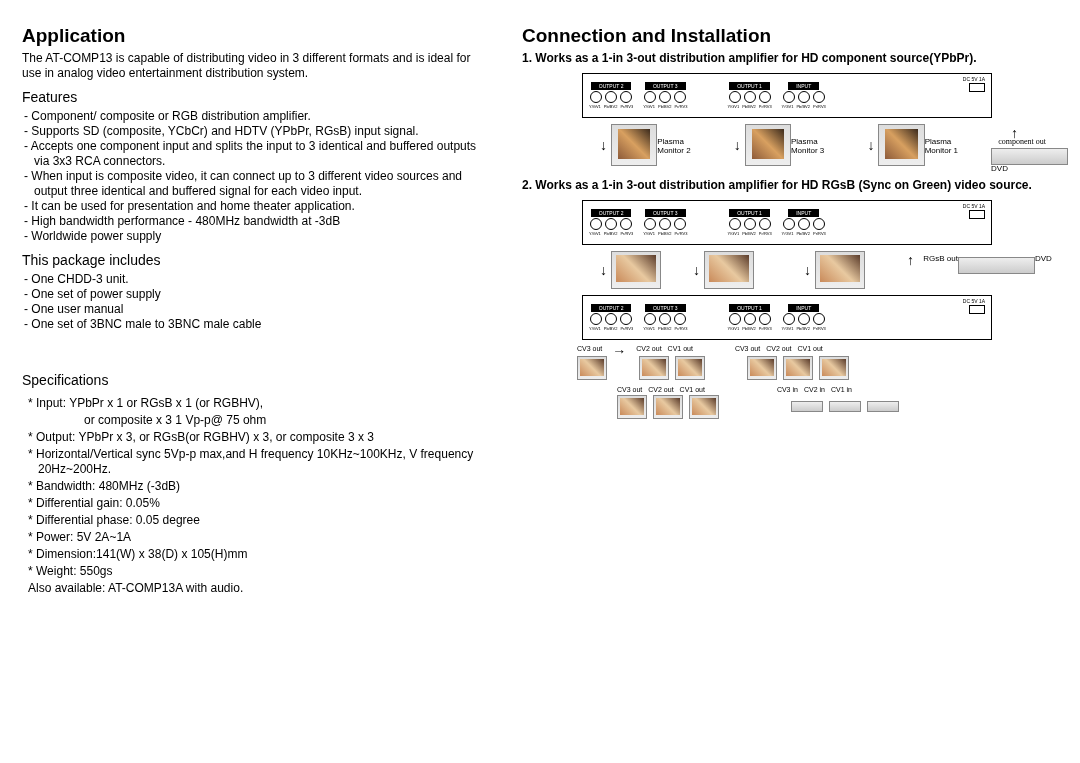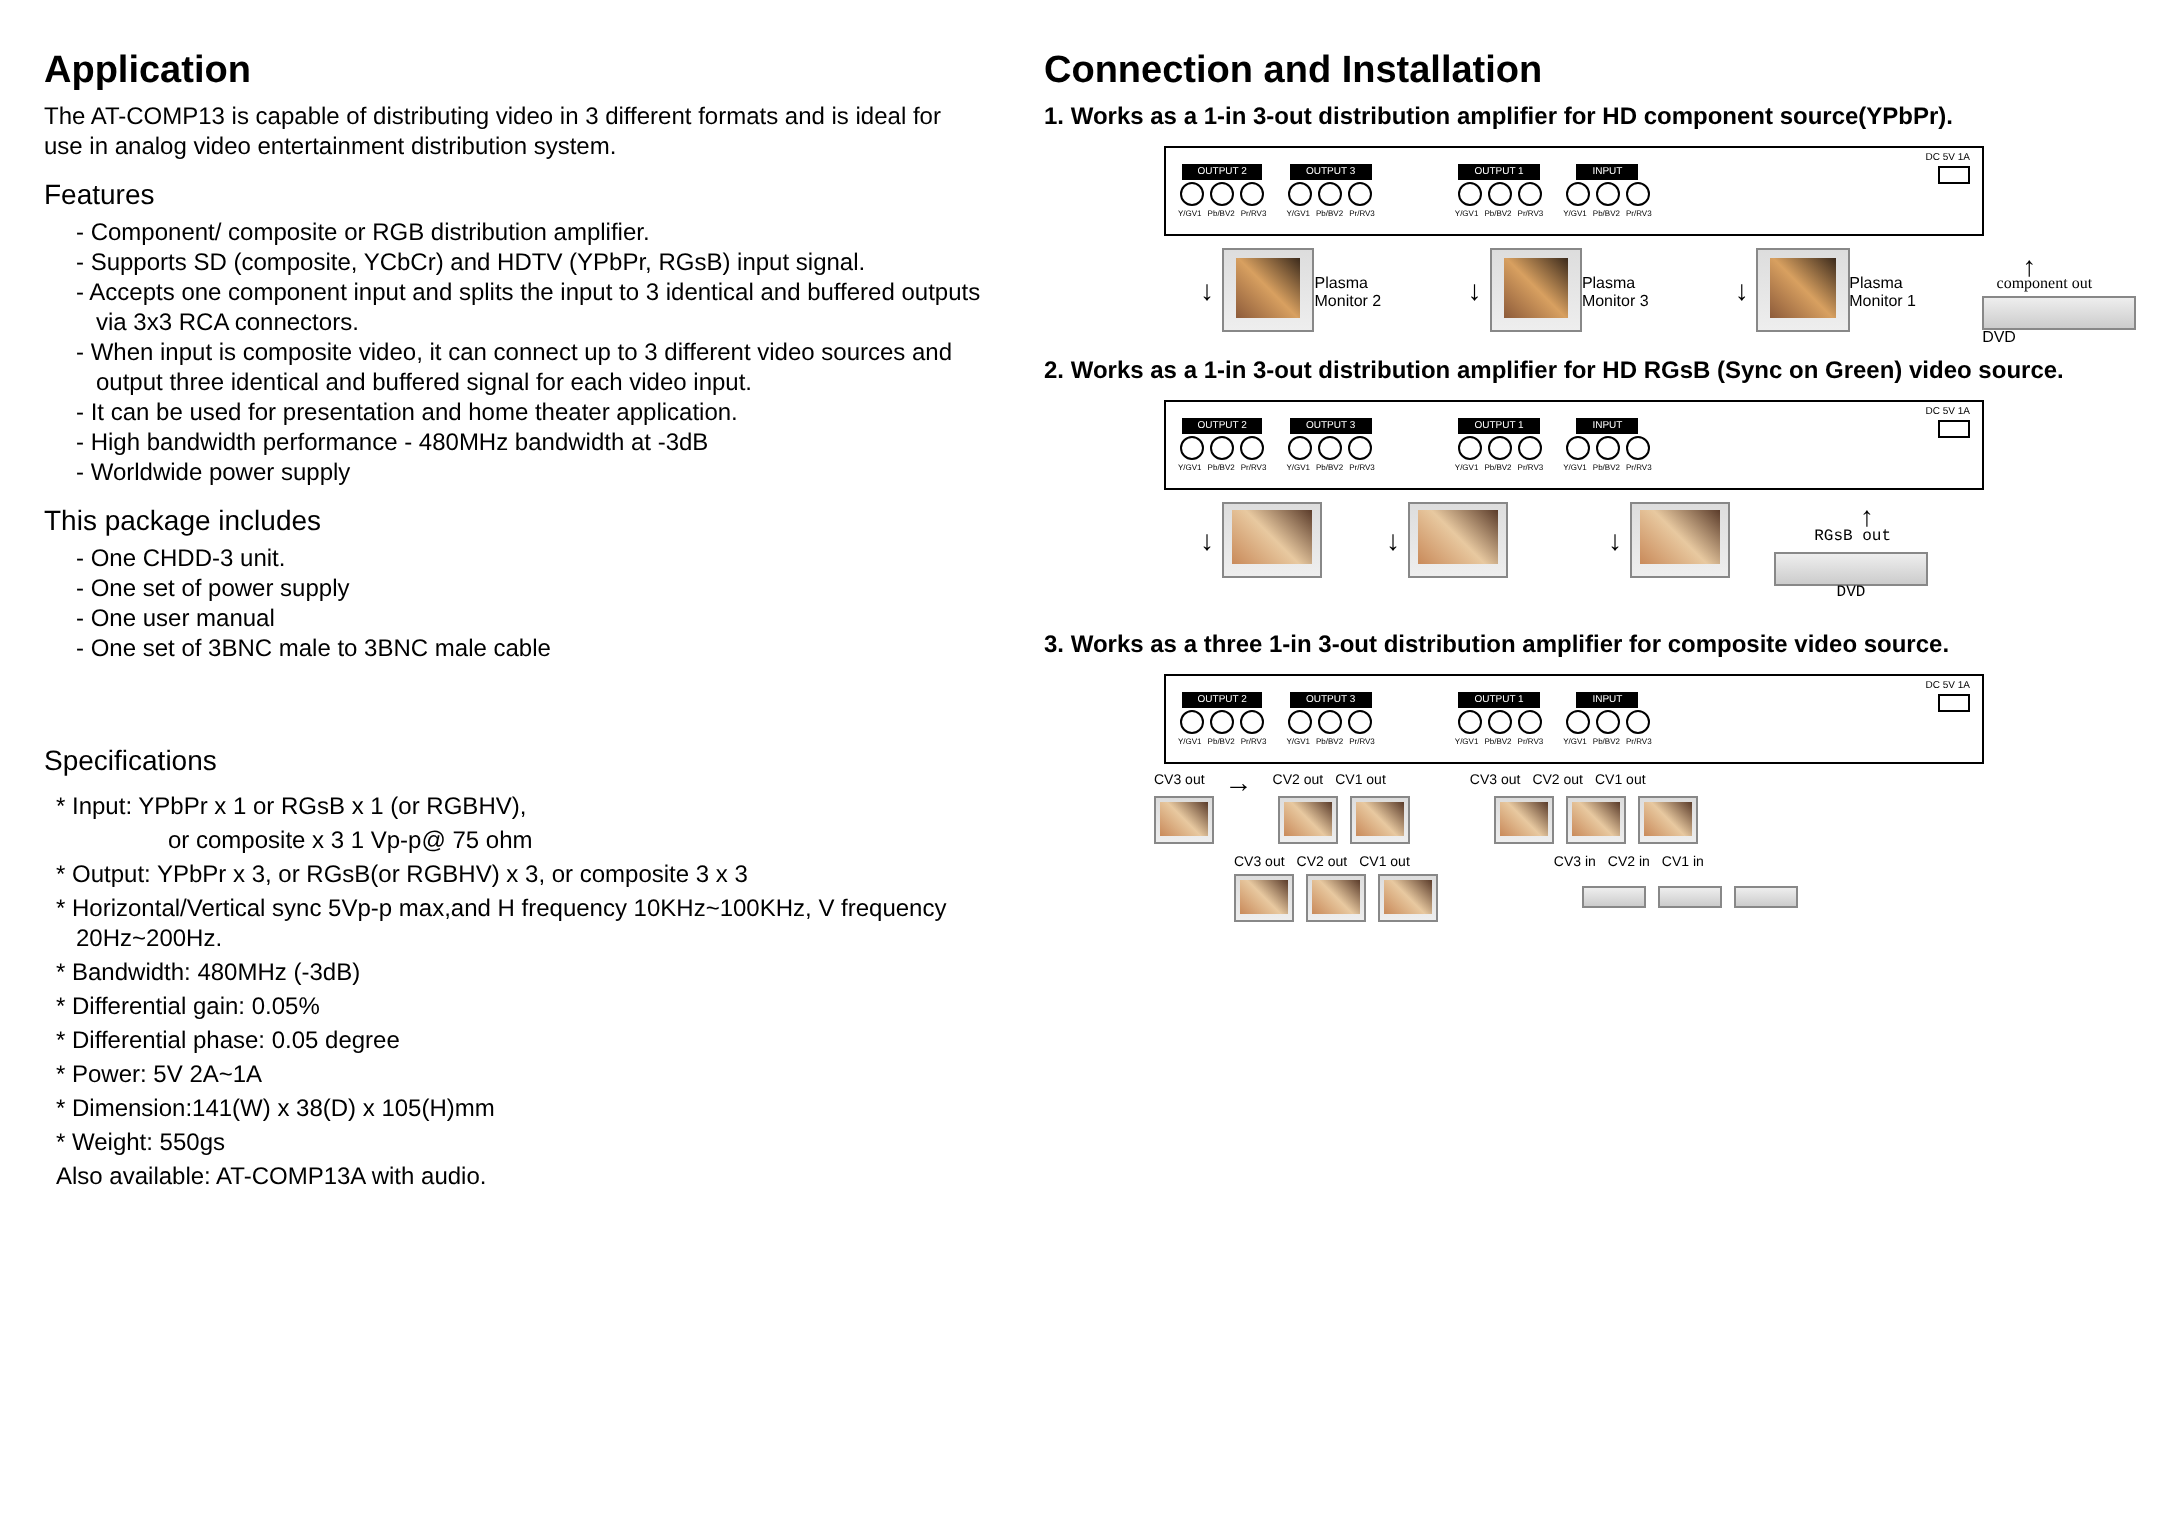--- a/index.html
+++ b/index.html
@@ -31,21 +31,21 @@
   h3 {
     font-size: 14px;
     margin: 8px 0 4px 0;
     font-weight: normal;
   }
   p {
     margin: 2px 0 2px 0;
     line-height: 1.25;
   }
   .list {
-    margin-left: 16px;
+    margin-left: 2px;
   }
   .list > div {
     padding-left: 10px;
     text-indent: -10px;
     line-height: 1.25;
   }
   .sub-indent {
     padding-left: 16px;
     line-height:1.25;
   }
@@ -373,31 +373,30 @@
           <div class="screen"></div>
         </div>
       </div>
     <div style="width:18px"></div>
     <div class="mon-box">
         <span class="arrow down"></span>
         <div class="crt">
           <div class="screen"></div>
         </div>
       </div>
-    <div style="margin-left:8px; margin-top:6px; display:flex; flex-direction:column; align-items:center;font-family:Liberation Mono, monospace;">
+    <div style="margin-left:8px; margin-top:6px; display:flex; align-items:flex-start;">
       <span class="arrow up" style="margin-left:20px"></span>
       <div style="display:flex; align-items:center; gap:6px;">
         <span class="side-lbl" style="width:40px; text-align:right;">RGsB out</span>
       </div>
       <div class="dvd"></div>
       <span class="side-lbl">DVD</span>
     </div>
   </div>
 
-  <p class="bold-line" style="margin-top:14px">3. Works as a three 1-in 3-out distribution amplifier for composite video source.</p>
   <div class="panel">
     <div class="group">
         <div class="group-title">OUTPUT 2</div>
         <div class="jacks">
           <div class="jack"></div>
           <div class="jack"></div>
           <div class="jack"></div>
         </div>
         <div class="jacks">
           <span class="jack-lbl">Y/GV1</span>

